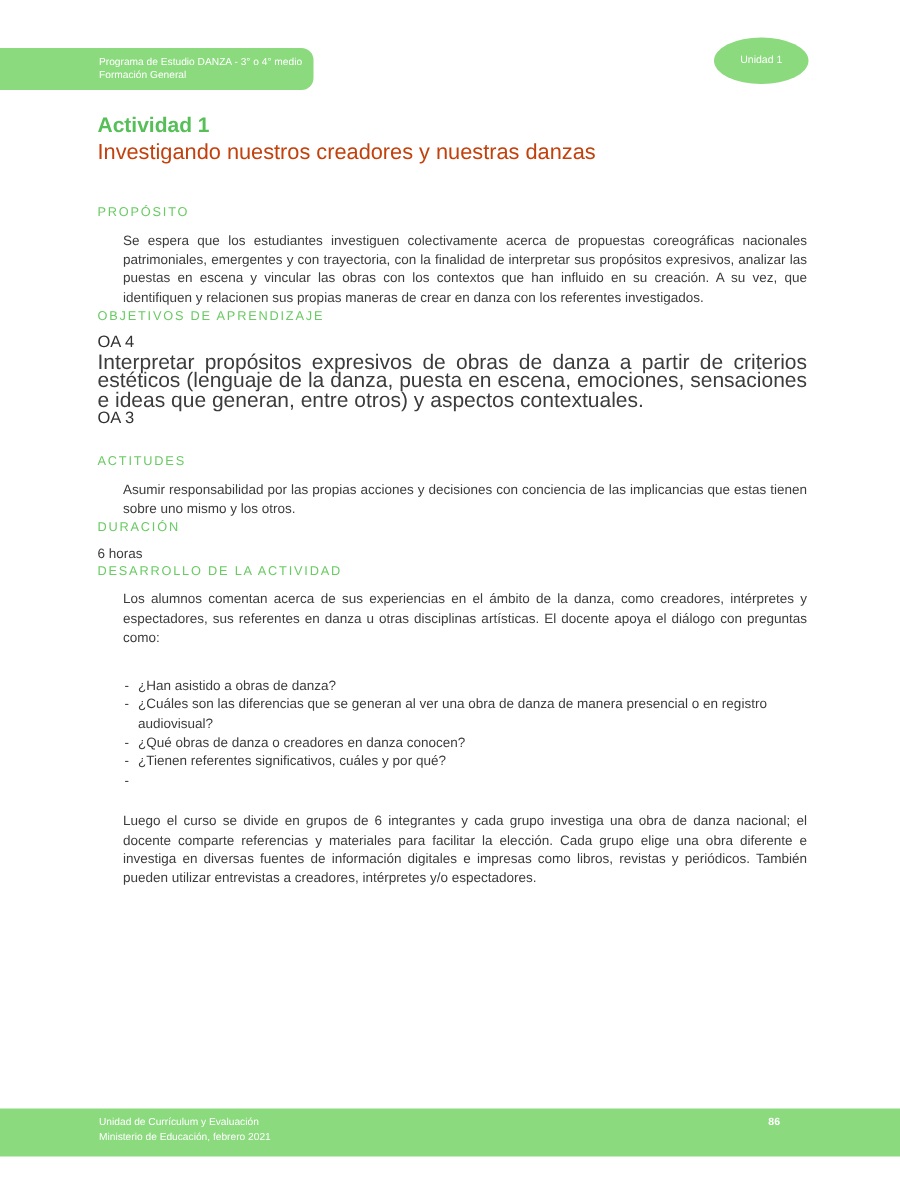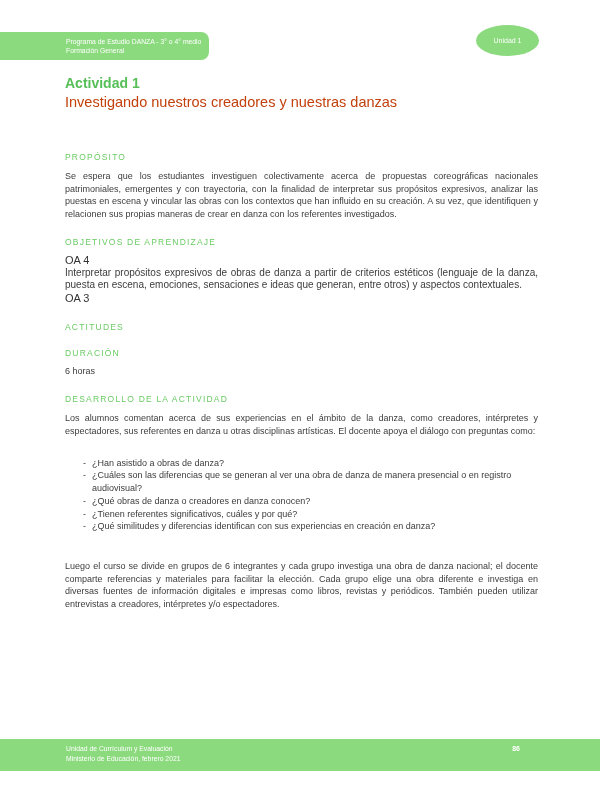--- a/index.html
+++ b/index.html
@@ -27,31 +27,31 @@
   
   .content{position:absolute;top:76px;left:65px;width:473px;}
 
   .activity-label{font-size:14px;line-height:15px;font-weight:bold;color:#56bf58;margin:0;}
   .activity-title{font-size:14.5px;line-height:17px;font-weight:normal;color:#c2410c;margin:3px 0 0 0;}
 
   .sec-heading{
     font-size:8.5px;line-height:10px;color:#69cb63;
     letter-spacing:1.2px;font-weight:normal;margin:0;
   }
-  .mt-title{margin-top:41px;}
-  .mt-sec{margin-top:16px;}
+  .mt-title{margin-top:25px;}
+  .mt-sec{margin-top:0;}
   .mt-sec-lg{margin-top:17px;}
-  .mt-sec-md{margin-top:17px;}
+  .mt-sec-md{}
 
   .body-text{
     font-size:9px;line-height:12.7px;color:#3c3c3c;
-    text-align:justify;margin:8px 0 0 0;
+    text-align:justify;margin:8px 0 0 17px;
   }
   .oa-code{font-size:11px;line-height:12.7px;font-weight:normal;color:#333;margin:7px 0 0 0;}
-  .oa-text{font-size:10px;line-height:12.7px;text-align:justify;margin:0;}
+  .oa-text{font-size:14px;line-height:12.7px;text-align:justify;margin:0;}
   .plain-text{font-size:9px;line-height:12.7px;margin:7px 0 0 0;}
 
   .question-list{list-style:none;margin:19px 0 0 0;padding:0;}
   .question-item{
     position:relative;font-size:9px;line-height:12.7px;
     padding-left:27px;margin:0;
   }
   .question-item .dash{position:absolute;left:18px;top:0;}
 
   
@@ -91,20 +91,21 @@
     <h3 class="sec-heading mt-sec">OBJETIVOS DE APRENDIZAJE</h3>
     <div>
       <p class="oa-code">OA 4</p>
       <p class="oa-text">Interpretar propósitos expresivos de obras de danza a partir de criterios estéticos (lenguaje de la danza, puesta en escena, emociones, sensaciones e ideas que generan, entre otros) y aspectos contextuales.</p>
     </div>
     <div>
       <p class="oa-code" style="margin-top:0;">OA 3</p>
     </div>
 
     <h3 class="sec-heading mt-sec-lg">ACTITUDES</h3>
+    <p class="body-text">Asumir responsabilidad por las propias acciones y decisiones con conciencia de las implicancias que estas tienen sobre uno mismo y los otros.</p>
 
     <h3 class="sec-heading mt-sec">DURACIÓN</h3>
     <p class="plain-text">6 horas</p>
 
     <h3 class="sec-heading mt-sec-md">DESARROLLO DE LA ACTIVIDAD</h3>
     <p class="body-text">Los alumnos comentan acerca de sus experiencias en el ámbito de la danza, como creadores, intérpretes y espectadores, sus referentes en danza u otras disciplinas artísticas. El docente apoya el diálogo con preguntas como:</p>
 
     <ul class="question-list">
       <li class="question-item">
         <span class="dash">-</span>
@@ -117,21 +118,20 @@
       <li class="question-item">
         <span class="dash">-</span>
         <span>¿Qué obras de danza o creadores en danza conocen?</span>
       </li>
       <li class="question-item">
         <span class="dash">-</span>
         <span>¿Tienen referentes significativos, cuáles y por qué?</span>
       </li>
       <li class="question-item">
         <span class="dash">-</span>
-        <span>¿Qué similitudes y diferencias identifican con sus experiencias en creación en danza?</span>
       </li>
     </ul>
 
     <p class="body-text" style="margin-top:27px;">Luego el curso se divide en grupos de 6 integrantes y cada grupo investiga una obra de danza nacional; el docente comparte referencias y materiales para facilitar la elección. Cada grupo elige una obra diferente e investiga en diversas fuentes de información digitales e impresas como libros, revistas y periódicos. También pueden utilizar entrevistas a creadores, intérpretes y/o espectadores.</p>
 
   </div>
 
   <div class="footer-bar">
     <div>Unidad de Currículum y Evaluación</div>
     <div>Ministerio de Educación, febrero 2021</div>

